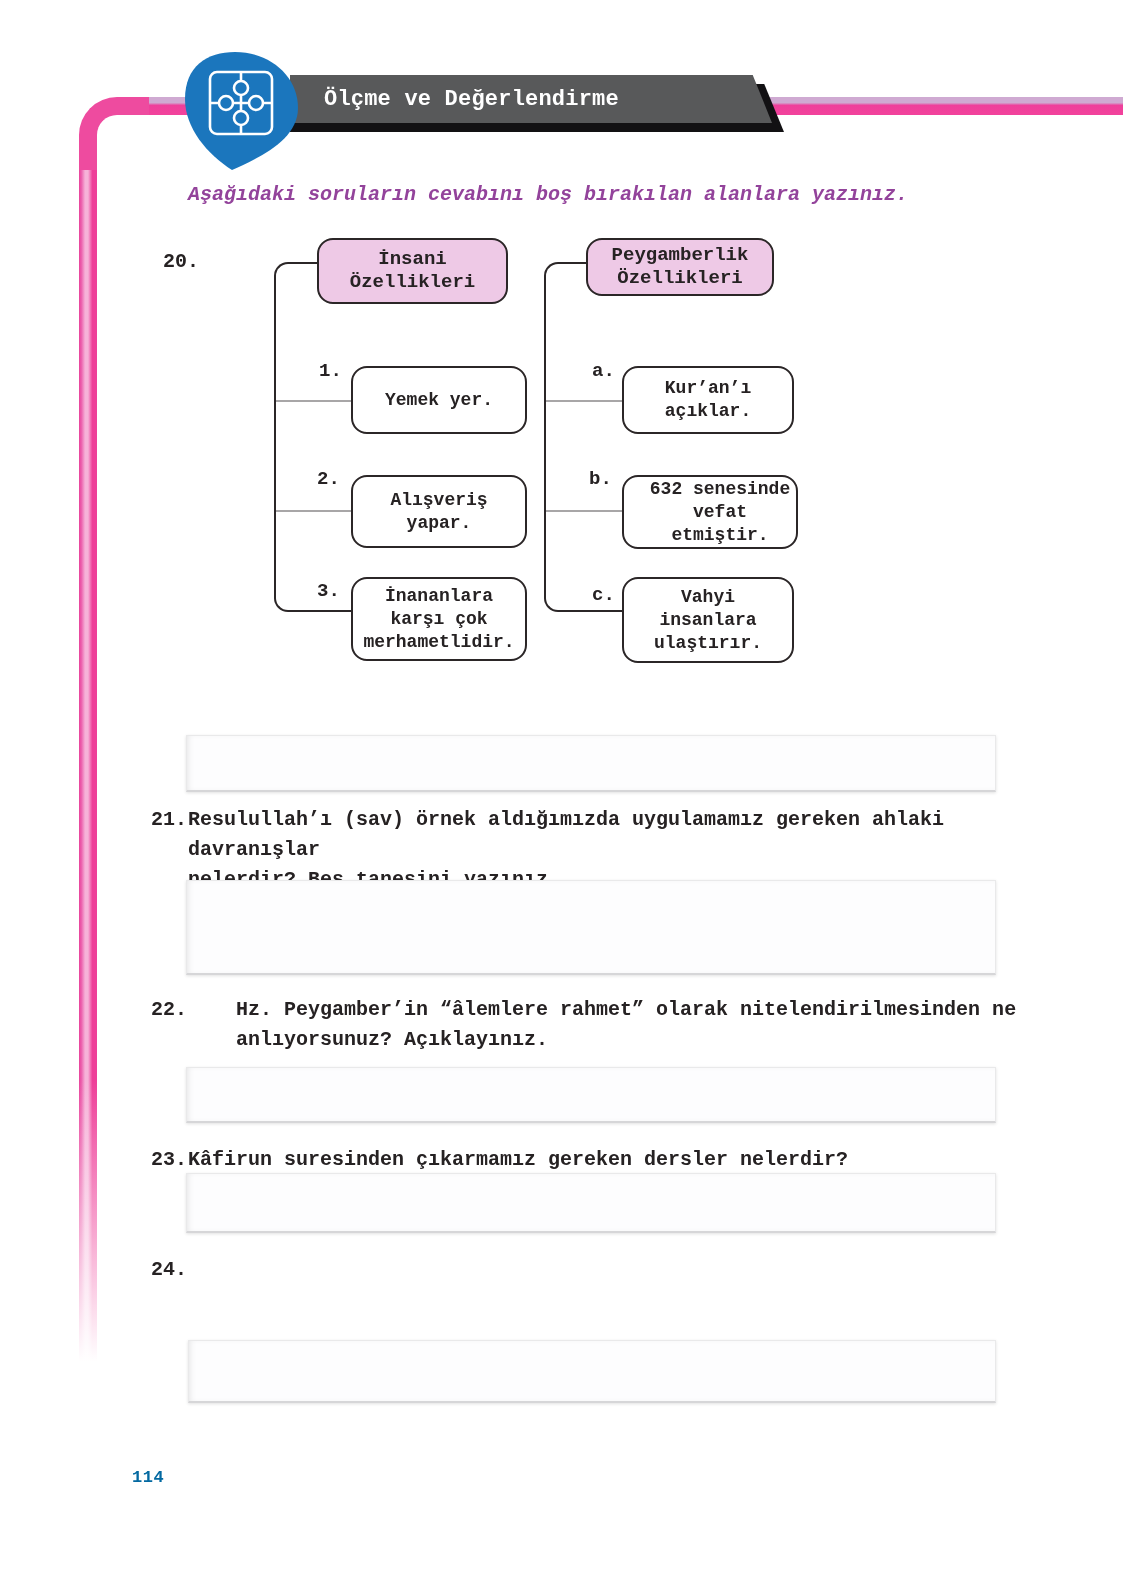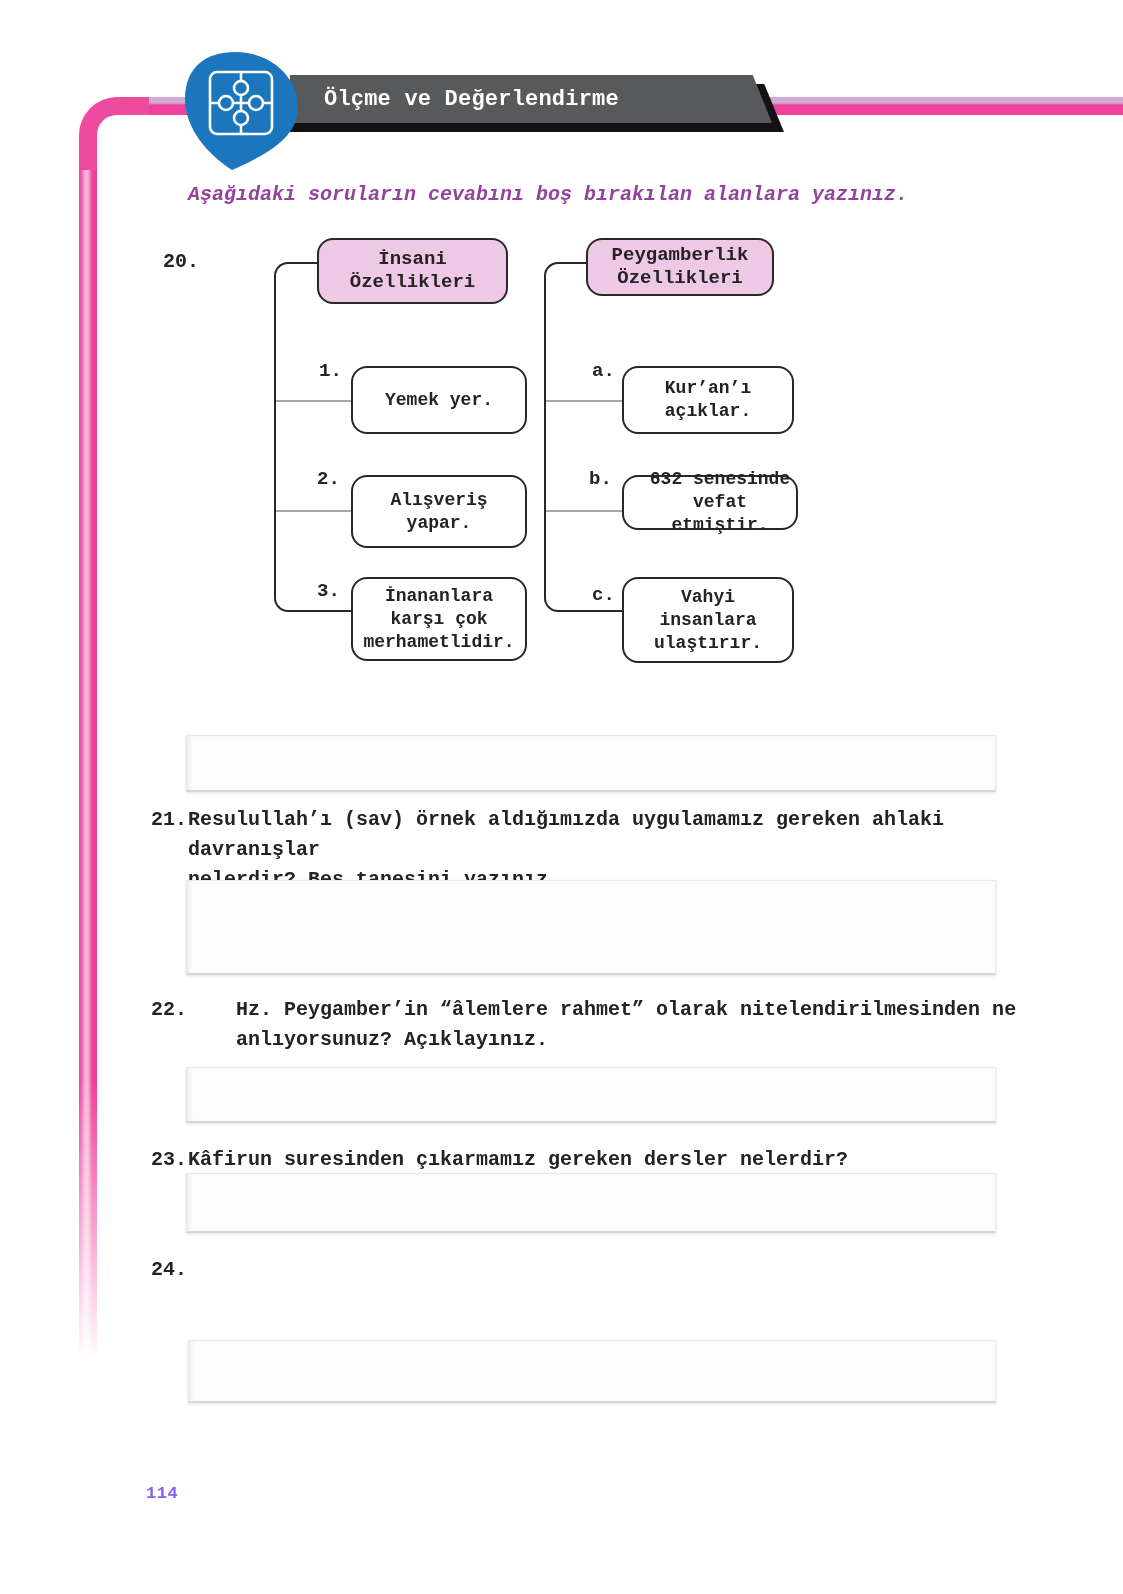--- a/index.html
+++ b/index.html
@@ -69,21 +69,21 @@
   
   .qline{position:absolute;left:188px;font-size:20px;font-weight:bold;line-height:30px;z-index:6;}
   .qnum{position:absolute;left:151px;font-size:20px;font-weight:bold;line-height:30px;z-index:6;}
   .qtext{position:absolute;left:188px;width:812px;font-size:20px;font-weight:bold;line-height:30px;white-space:pre-line;z-index:6;}
   .ansbox{
     position:absolute;left:186px;width:810px;z-index:6;background:#fdfdfe;
     border:1px solid #e9e9ea;border-bottom:2px solid #d6d6d8;
     box-shadow:0 1px 3px rgba(0,0,0,.12), inset 4px 0 6px -3px rgba(0,0,0,.10);
     box-sizing:border-box;
   }
-  .pagenum{position:absolute;left:146px;top:1468px;color:#8b5cf6;font-size:17px;font-weight:bold;z-index:6;letter-spacing:.5px;margin-top:16px;}
+  .pagenum{position:absolute;left:132px;top:1468px;color:#0369a1;font-size:17px;font-weight:bold;z-index:6;letter-spacing:.5px;}
 </style>
 </head>
 <body>
 
 <div class="page">
 
   <div class="frame-h"></div>
   <div class="frame-corner"></div>
   <div class="frame-v"></div>
   <div class="frame-fade"></div>
@@ -127,21 +127,21 @@
   <span class="lbl" style="left:319px;top:360px;">1.</span>
   <div class="ibox" style="left:351px;top:366px;width:176px;height:68px;">Yemek yer.</div>
   <span class="lbl" style="left:592px;top:360px;">a.</span>
   <div class="ibox" style="left:622px;top:366px;width:172px;height:68px;">Kur’an’ı
 açıklar.</div>
 
   <span class="lbl" style="left:317px;top:468px;">2.</span>
   <div class="ibox" style="left:351px;top:475px;width:176px;height:73px;">Alışveriş
 yapar.</div>
   <span class="lbl" style="left:589px;top:468px;">b.</span>
-  <div class="ibox" style="left:622px;top:475px;width:176px;height:55px;padding-left:20px;">632 senesinde
+  <div class="ibox" style="left:622px;top:475px;width:176px;height:74px;padding-left:20px;">632 senesinde
 vefat etmiştir.</div>
 
   <span class="lbl" style="left:317px;top:580px;">3.</span>
   <div class="ibox" style="left:351px;top:577px;width:176px;height:84px;">İnananlara
 karşı çok
 merhametlidir.</div>
   <span class="lbl" style="left:592px;top:584px;">c.</span>
   <div class="ibox" style="left:622px;top:577px;width:172px;height:86px;">Vahyi
 insanlara
 ulaştırır.</div>

